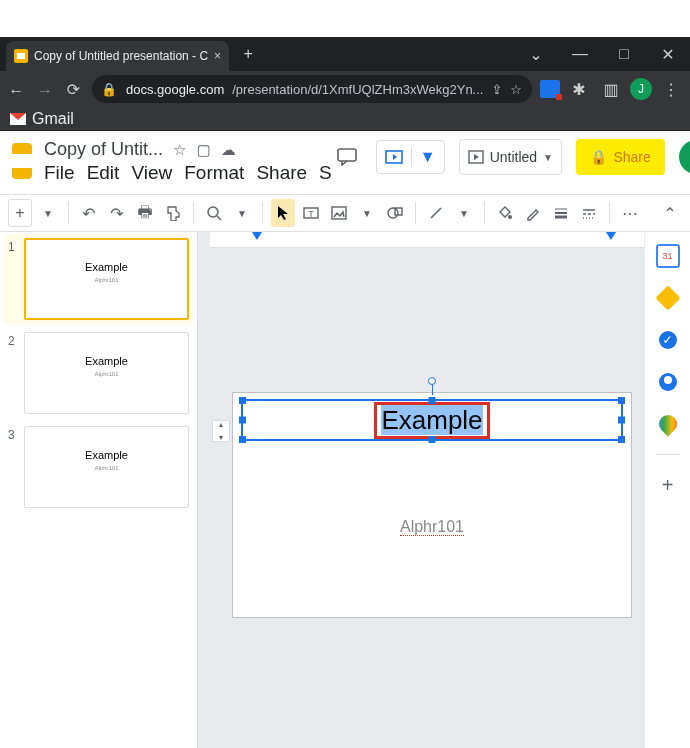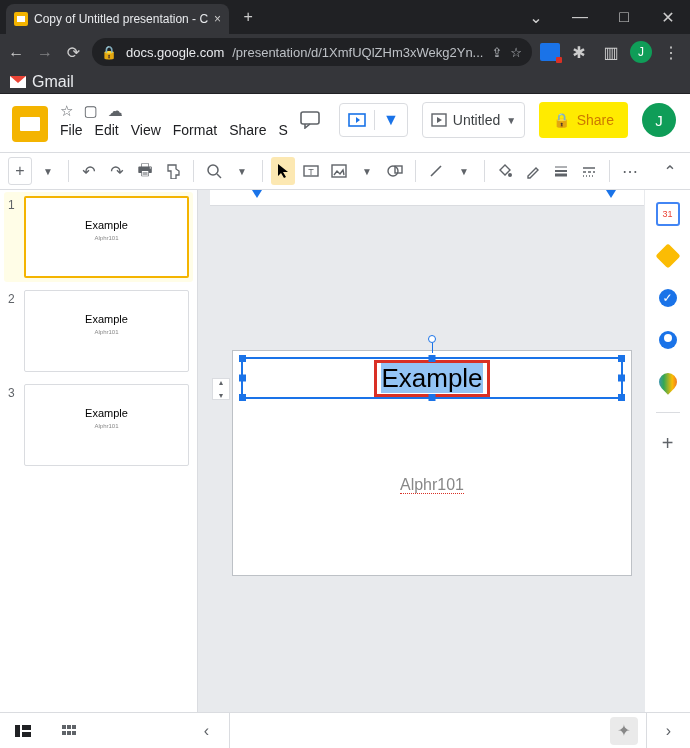--- a/index.html
+++ b/index.html
@@ -1,18 +1,18 @@
 <!DOCTYPE html>
 <html><head>
 <meta charset="utf-8">
 <style>
   * { box-sizing: border-box; margin: 0; padding: 0; }
   body { font-family: "Segoe UI", Arial, sans-serif; background:#fff; width:690px; height:748px; overflow:hidden;}
   
-  .titlebar { background:#202124; height:34px; display:flex; align-items:stretch; color:#ccc; }
+  .titlebar { background:#202124; height:34px; display:flex; align-items:stretch; color:#ccc;margin-top:37px; }
   .tab-strip { display:flex; align-items:flex-end; height:34px; padding-left:6px; flex:1;}
   .browser-tab { background:#35363a; height:30px; margin-top:4px; border-radius:8px 8px 0 0; display:flex; align-items:center; gap:6px; padding:0 8px; font-size:12px; color:#e8eaed; min-width:200px;}
   .browser-tab .favicon{width:14px;height:14px;background:#f4b400;border-radius:2px;display:flex;align-items:center;justify-content:center;}
   .browser-tab .favicon::after{content:"";width:8px;height:6px;background:#fff;}
   .tab-close{margin-left:auto;color:#ccc;}
   .new-tab{width:26px;height:26px;margin:4px 6px;display:flex;align-items:center;justify-content:center;color:#ccc;}
   .window-controls{display:flex;margin-left:auto;}
   .window-controls div{width:44px;height:34px;display:flex;align-items:center;justify-content:center;color:#ccc;}
   
   .addr-row{background:#35363a;height:36px;display:flex;align-items:center;padding:0 6px;gap:8px;}
@@ -30,21 +30,21 @@
   .bookmarks span{color:#e8eaed;font-size:16px;}
   
   .app{background:#fff;height:calc(748px - 34px - 36px - 24px);display:flex;flex-direction:column;position:relative;}
   .doc-bar{display:flex;align-items:flex-start;padding:8px 14px 0 12px;}
   .doc-logo{width:36px;height:36px;background:#f4b400;border-radius:4px;margin-right:12px;display:flex;align-items:center;justify-content:center;margin-top:4px;}
   .doc-logo::after{content:"";width:20px;height:14px;background:#fff;border-radius:1px;}
   .doc-titles{display:flex;flex-direction:column;}
   .doc-title-row{display:flex;align-items:center;gap:10px;}
   .doc-title{font-size:18px;color:#3c4043;max-width:120px;overflow:hidden;white-space:nowrap;text-overflow:ellipsis;}
   .doc-title-row .ic{color:#5f6368;font-size:15px;}
-  .menu-row{display:flex;gap:12px;font-size:14px;color:#202124;padding-top:2px;}
+  .menu-row{display:flex;gap:12px;font-size:19px;color:#202124;padding-top:2px;}
   .right-bar{margin-left:auto;display:flex;align-items:center;gap:14px;}
   .btn-plain{width:30px;height:34px;display:flex;align-items:center;justify-content:center;color:#5f6368;}
   .present-seg{display:flex;align-items:center;border:1px solid #dadce0;border-radius:4px;height:34px;}
   .present-seg .seg{padding:0 8px;display:flex;align-items:center;gap:4px;color:#1a73e8;height:100%;}
   .present-seg .sep{width:1px;height:20px;background:#dadce0;}
   .slideshow-btn{border:1px solid #dadce0;border-radius:4px;height:36px;display:flex;align-items:center;padding:0 8px;gap:6px;color:#3c4043;font-size:14px;}
   .share-btn{background:#ffeb00;color:#cc7900;border-radius:4px;height:36px;padding:0 14px;display:flex;align-items:center;gap:6px;font-size:14px;}
   .avatar2{width:34px;height:34px;border-radius:50%;background:#0f9d58;color:#fff;display:flex;align-items:center;justify-content:center;font-size:15px;}
   
   .toolbar{border-top:1px solid #dadce0;border-bottom:1px solid #dadce0;height:38px;margin-top:10px;display:flex;align-items:center;padding:0 8px;gap:4px;}
@@ -145,20 +145,21 @@
 <div class="bookmarks">
   <div class="gmail-ico"></div>
   <span>Gmail</span>
 </div>
 
 <div class="app">
   <div class="doc-bar">
     <div class="doc-logo"></div>
     <div class="doc-titles">
       <div class="doc-title-row">
+        <div class="doc-title">Copy of Untit...</div>
         <span class="ic">☆</span>
         <span class="ic">▢</span>
         <span class="ic">☁</span>
       </div>
       <div class="menu-row">
         <span>File</span>
         <span>Edit</span>
         <span>View</span>
         <span>Format</span>
         <span>Share</span>

